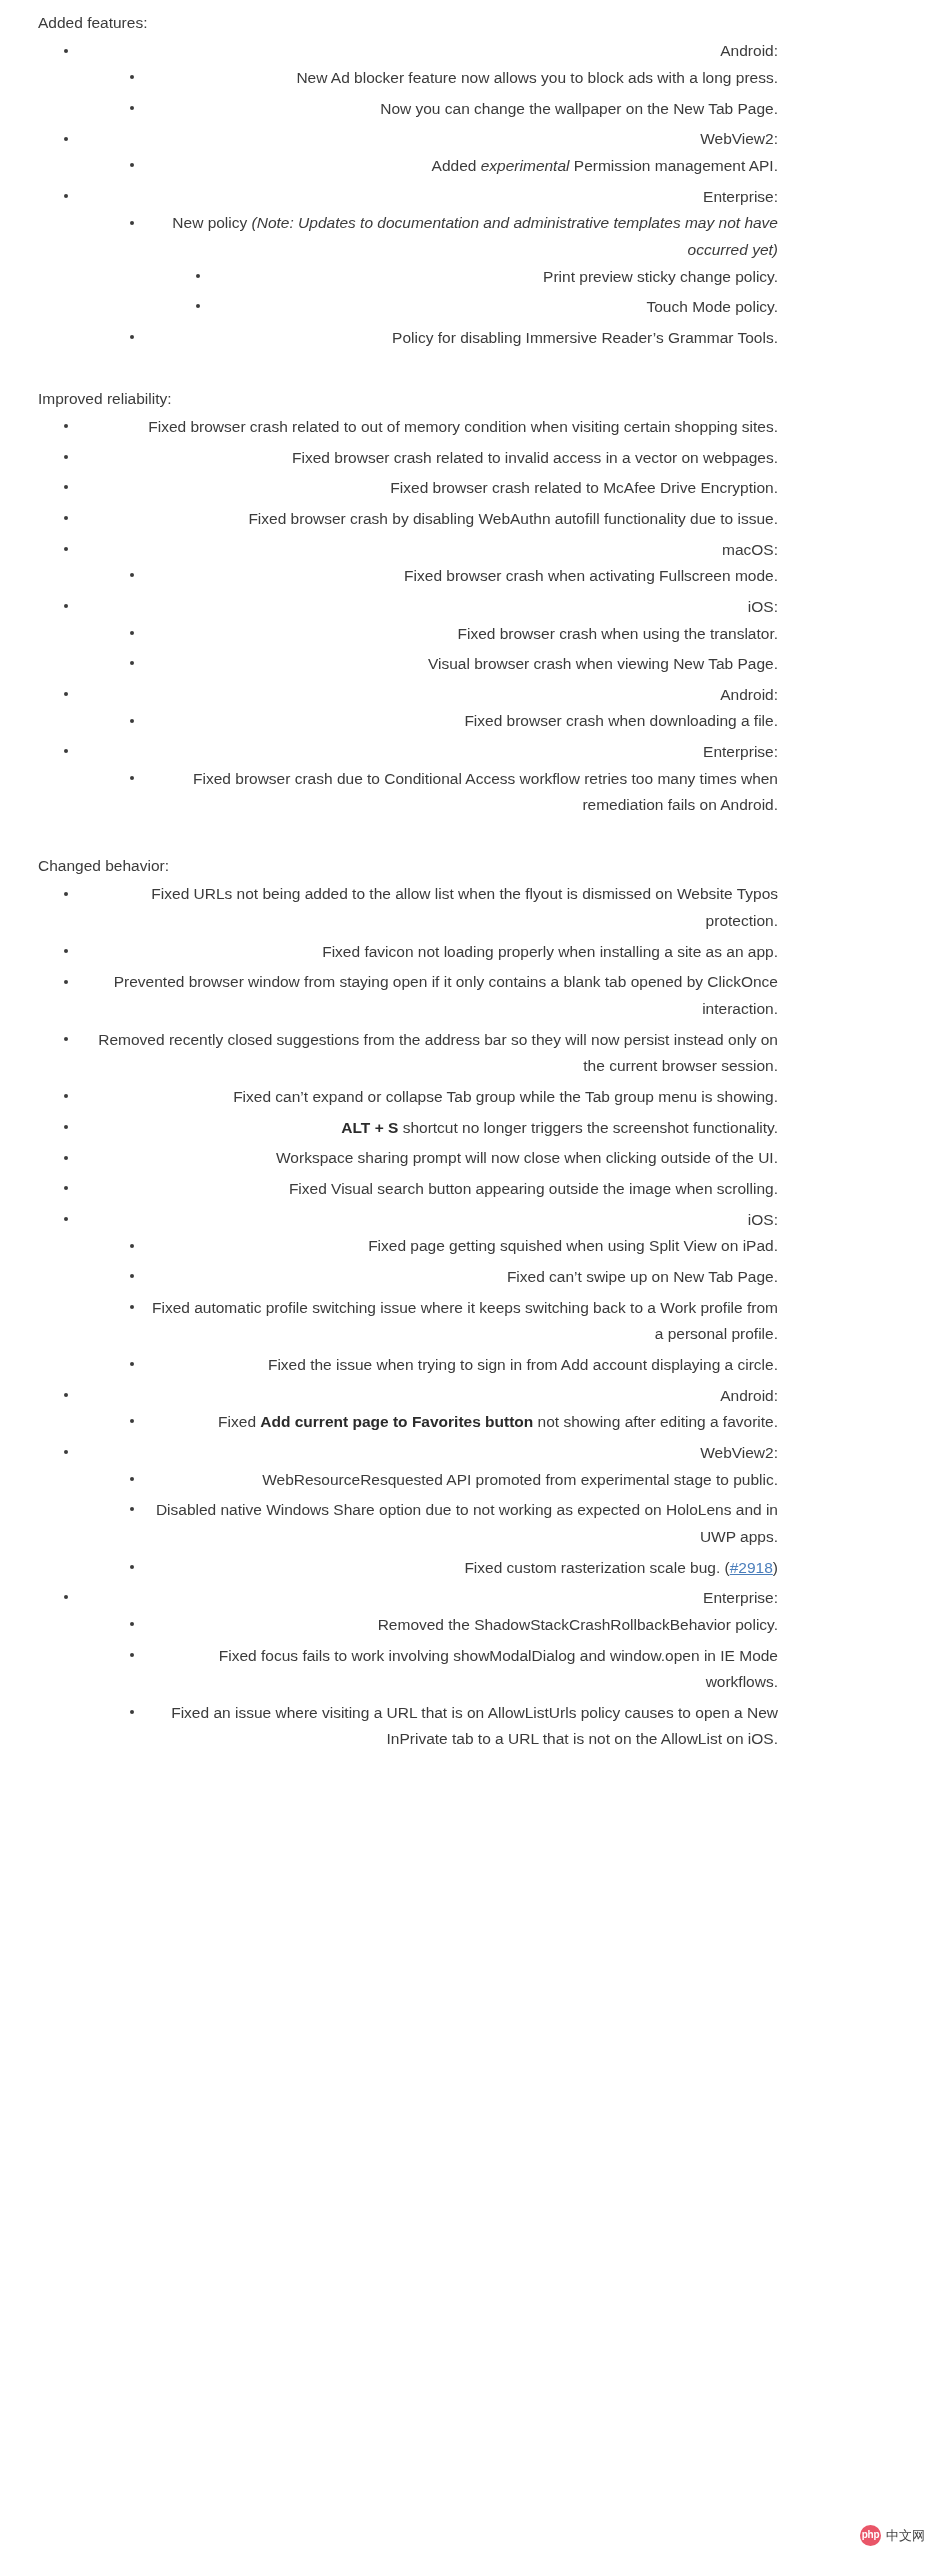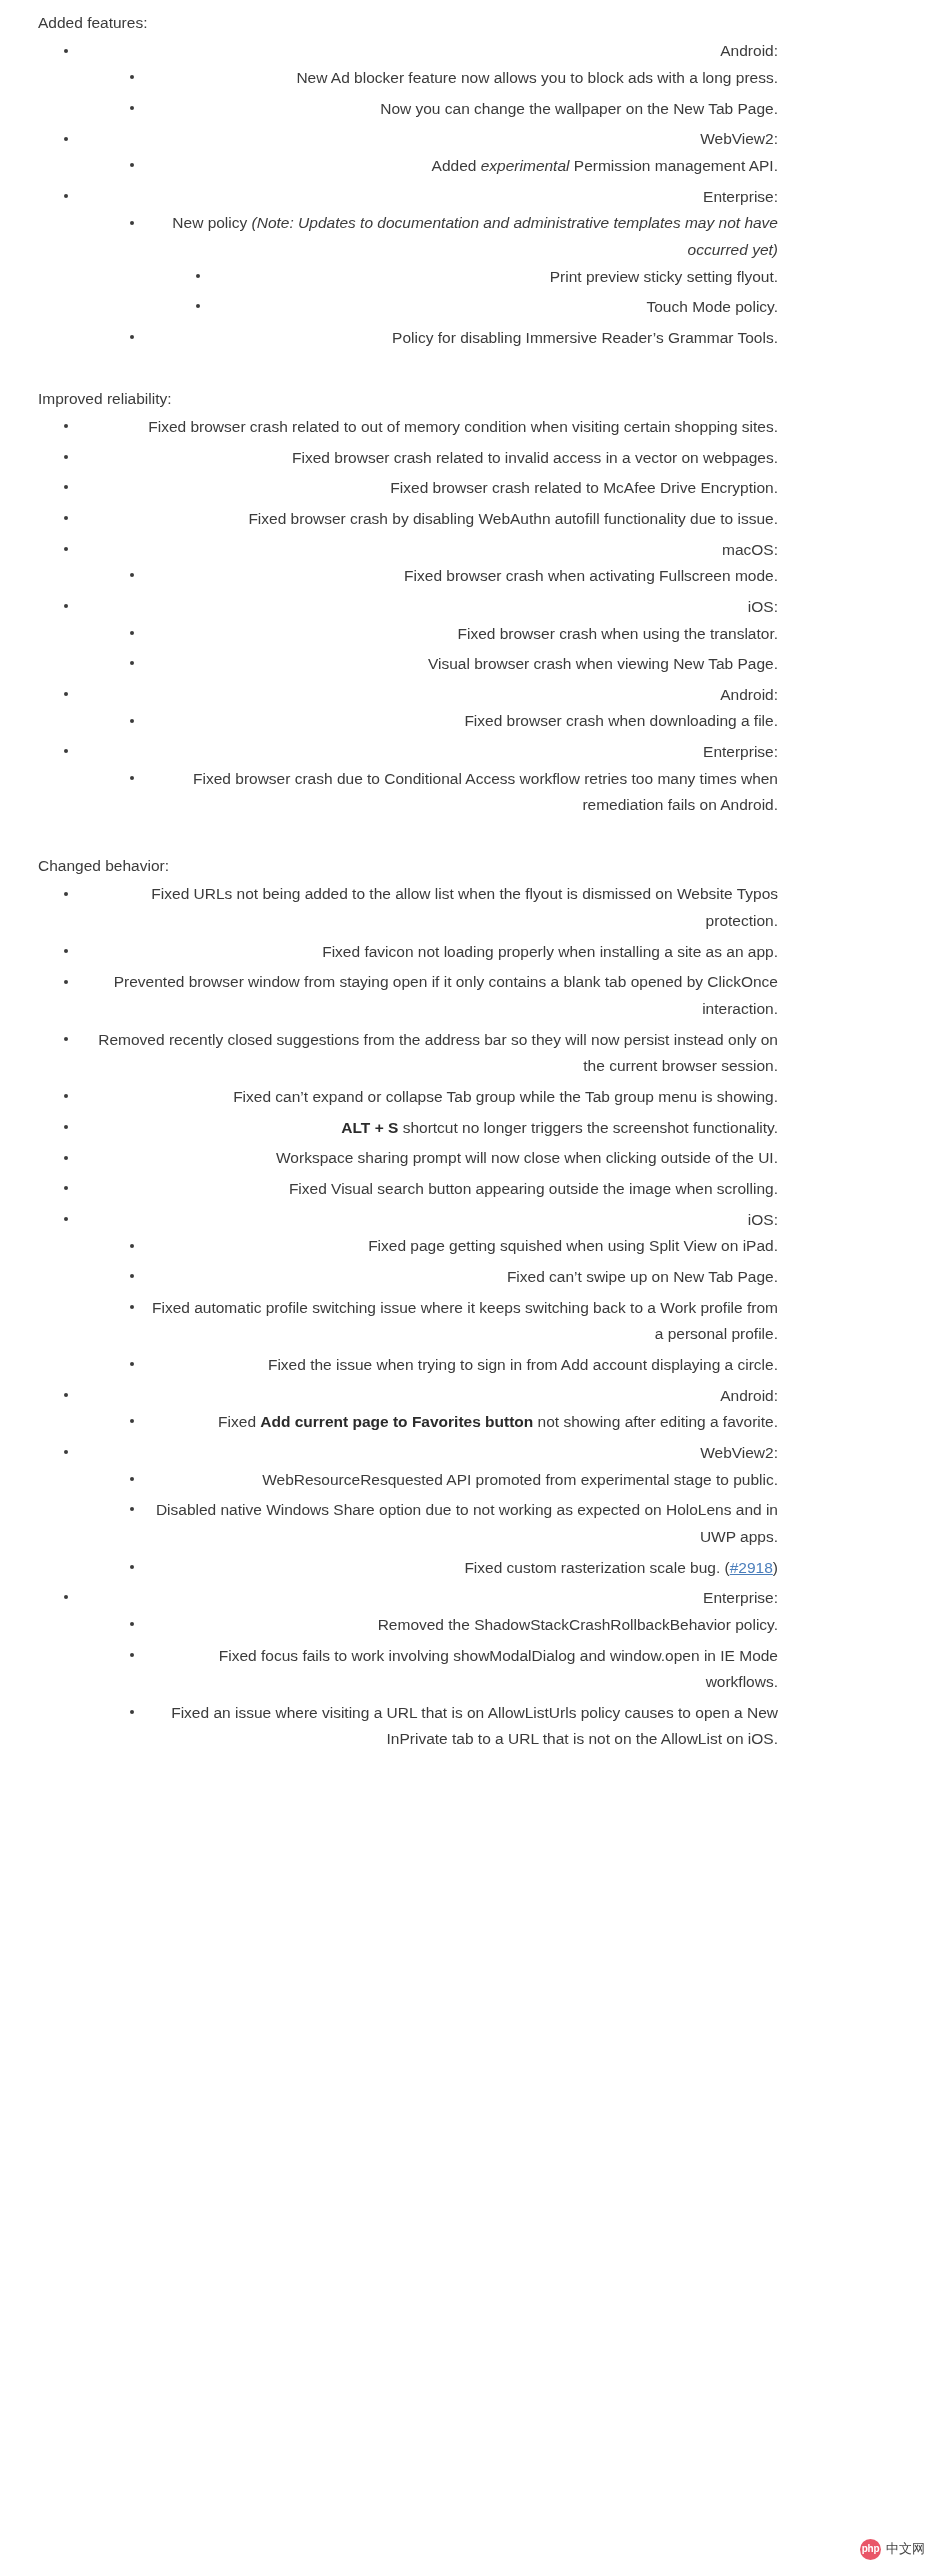--- a/index.html
+++ b/index.html
@@ -63,21 +63,21 @@
   }
   em { }
   strong { font-weight: 700; color: #2b2b2b; }
   a.issue-link {
     color: #4a7ebb;
     text-decoration: underline;
   }
   .watermark {
     position: absolute;
     right: 16px;
-    bottom: 0;
+    bottom: 14px;
     display: flex;
     align-items: center;
     gap: 5px;
     opacity: 0.92;
   }
   .wm-badge {
     width: 21px;
     height: 21px;
     border-radius: 50%;
     background: #e8485c;
@@ -86,21 +86,21 @@
     font-weight: 700;
     display: flex;
     align-items: center;
     justify-content: center;
     letter-spacing: -0.3px;
     font-family: "Liberation Sans", sans-serif;
   }
   .wm-text {
     font-size: 13px;
     color: #333333;
-    font-family: Liberation Mono, monospace;
+    font-family: Liberation Sans, sans-serif;
   }
 </style>
 </head>
 <body>
 
 <div class="page">
   <div id="sections-root">
       <div class="section">
         <p class="section-title">Added features:</p>
         <ul class="lvl1">
@@ -131,21 +131,21 @@
           <li>
             <span class="bullet"></span>
             <span class="txt">Enterprise:</span>
             <ul class="lvl2">
               <li>
                 <span class="bullet"></span>
                 <span class="txt">New policy <em>(Note: Updates to documentation and administrative templates may not have occurred yet)</em></span>
                 <ul class="lvl3">
                   <li>
                     <span class="bullet"></span>
-                    <span class="txt">Print preview sticky setting flyout.</span>
+                    <span class="txt">Print preview sticky change policy.</span>
                   </li>
                   <li>
                     <span class="bullet"></span>
                     <span class="txt">Touch Mode policy.</span>
                   </li>
                 </ul>
               </li>
               <li>
                 <span class="bullet"></span>
                 <span class="txt">Policy for disabling Immersive Reader’s Grammar Tools.</span>

